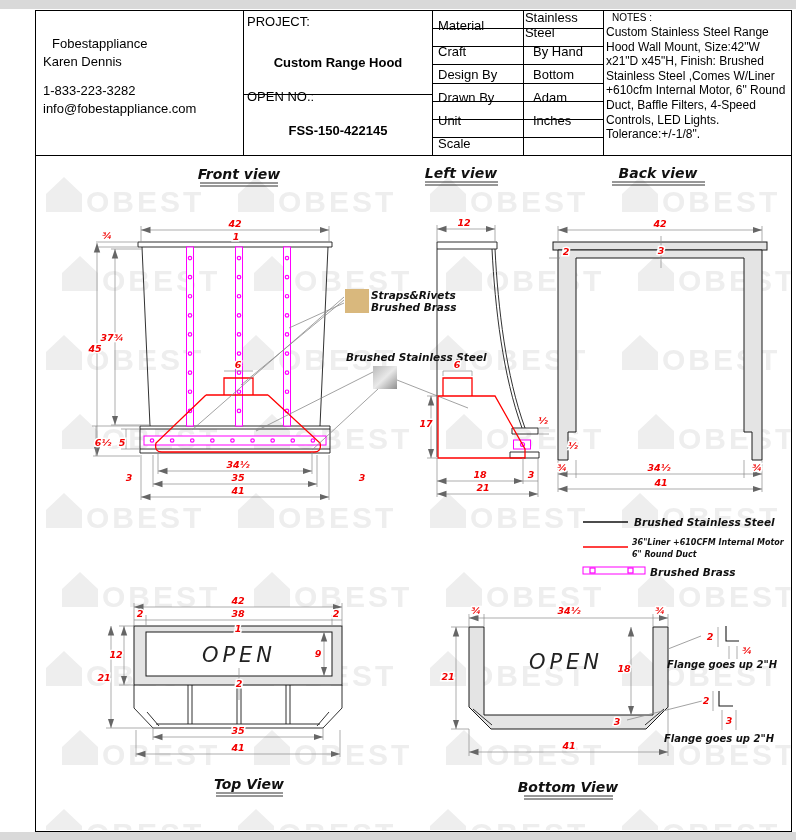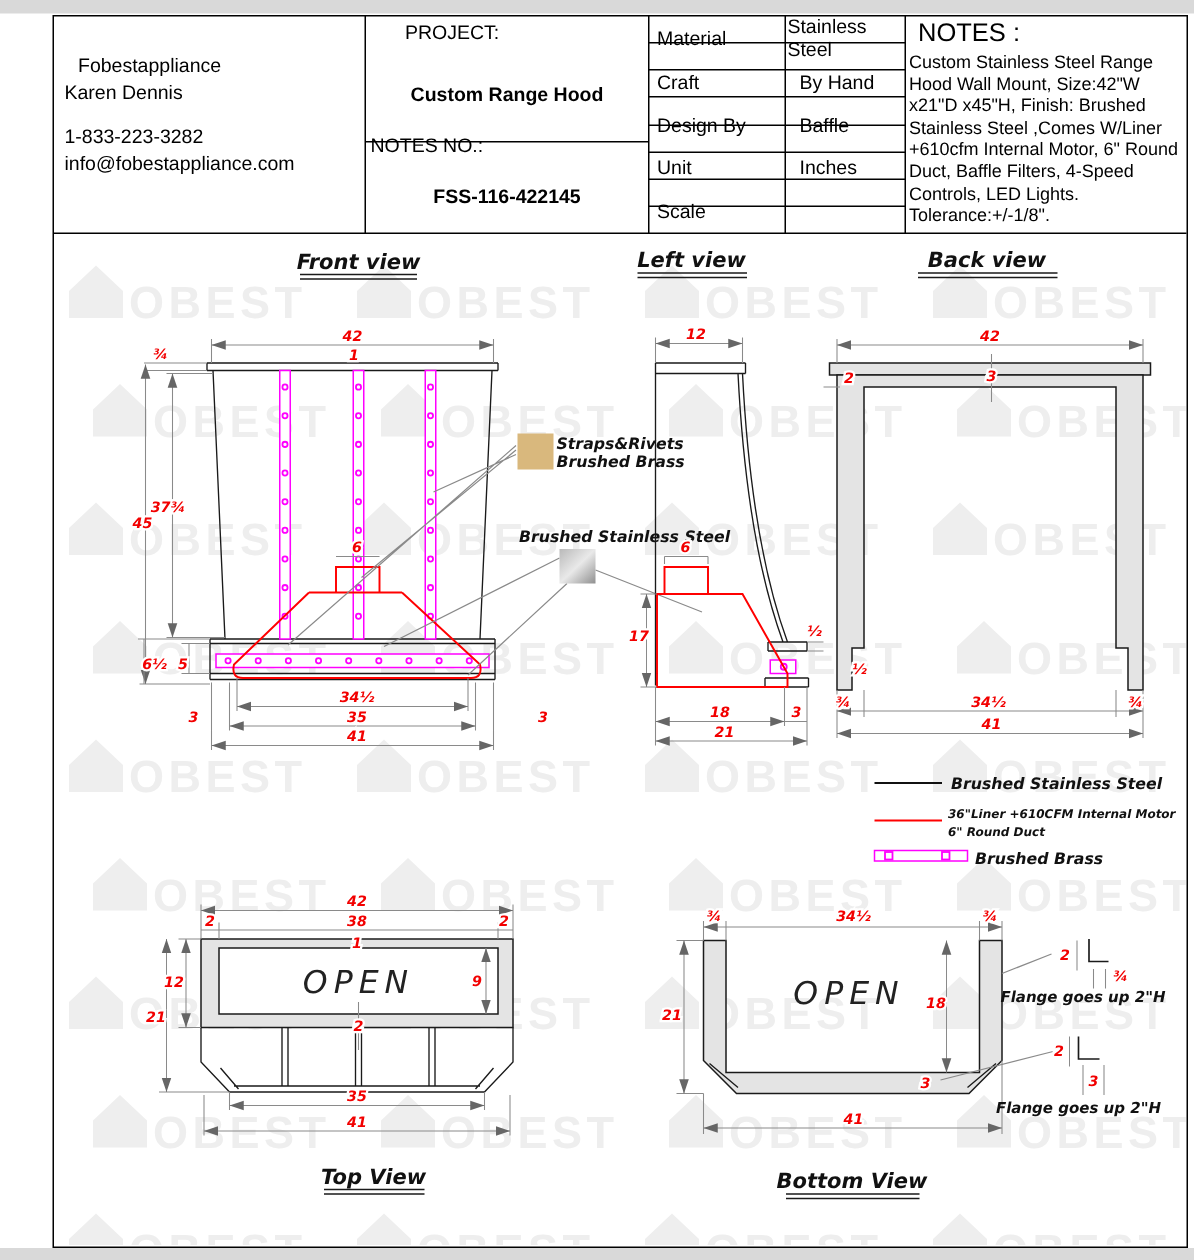--- a/index.html
+++ b/index.html
@@ -8,21 +8,21 @@
   .strip{position:absolute;left:0;width:796px;background:#d9d9d9;}
   .draw{position:absolute;left:0;top:0;width:796px;height:840px;}
   .t{position:absolute;font-size:13px;white-space:nowrap;}
   .tc{position:absolute;text-align:center;font-size:13px;white-space:nowrap;font-weight:bold;}
   .small{font-size:10.5px;}
   .specs{position:absolute;left:433px;top:10px;width:170px;height:145px;display:flex;flex-direction:column;}
   .srow{flex:1;display:flex;align-items:center;}
   .sl{width:87px;padding-left:5px;font-size:13px;}
   .sv{padding-left:8px;font-size:13px;}
   .notes{position:absolute;left:606px;top:12px;width:184px;}
-  .notes .nl{font-size:17px;margin-left:6px;}
+  .notes .nl{font-size:10px;margin-left:6px;}
   .notes .nt{font-size:12px;line-height:14.6px;margin-top:2px;}
   
   .blk{stroke:#1a1a1a;stroke-width:1.1;fill:none;}
   .blk2{stroke:#1a1a1a;stroke-width:0.9;fill:none;}
   .tbl{stroke:#000;stroke-width:1;fill:none;}
   .red{stroke:#ff0000;stroke-width:1.3;fill:none;}
   .mag{stroke:#ff00ff;stroke-width:1;fill:#fff;}
   .magl{stroke:#ff00ff;stroke-width:1.2;fill:none;}
   .dim{stroke:#8a8a8a;stroke-width:0.7;fill:none;}
   .lead{stroke:#8a8a8a;stroke-width:0.8;fill:none;}
@@ -285,37 +285,41 @@
       <text class="cadc" x="719" y="742">Flange goes up 2"H</text>
     </g>
   </svg>
 
   <div>
     <div class="t" style="left:52px;top:36px;">Fobestappliance</div>
     <div class="t" style="left:43px;top:54px;">Karen Dennis</div>
     <div class="t" style="left:43px;top:83px;">1-833-223-3282</div>
     <div class="t" style="left:43px;top:101px;">info@fobestappliance.com</div>
 
-    <div class="t" style="left:247px;top:14px;margin-left:23px;">PROJECT:</div>
+    <div class="t" style="left:247px;top:14px;">PROJECT:</div>
     <div class="tc" style="left:244px;top:55px;width:188px;">Custom Range Hood</div>
-    <div class="t" style="left:247px;top:89px;">NOTES NO.:</div>
-    <div class="tc" style="left:244px;top:123px;width:188px;">FSS-116-422145</div>
+    <div class="t" style="left:247px;top:89px;">OPEN NO.:</div>
+    <div class="tc" style="left:244px;top:123px;width:188px;">FSS-150-422145</div>
 
     <div class="specs">
       <div class="srow">
         <span class="sl">Material</span>
         <span class="sv small">Stainless Steel</span>
       </div>
       <div class="srow">
         <span class="sl">Craft</span>
         <span class="sv">By Hand</span>
       </div>
       <div class="srow">
         <span class="sl">Design By</span>
-        <span class="sv">Baffle</span>
+        <span class="sv">Bottom</span>
+      </div>
+      <div class="srow">
+        <span class="sl">Drawn By</span>
+        <span class="sv">Adam</span>
       </div>
       <div class="srow">
         <span class="sl">Unit</span>
         <span class="sv">Inches</span>
       </div>
       <div class="srow">
         <span class="sl">Scale</span>
         <span class="sv"></span>
       </div>
     </div>

